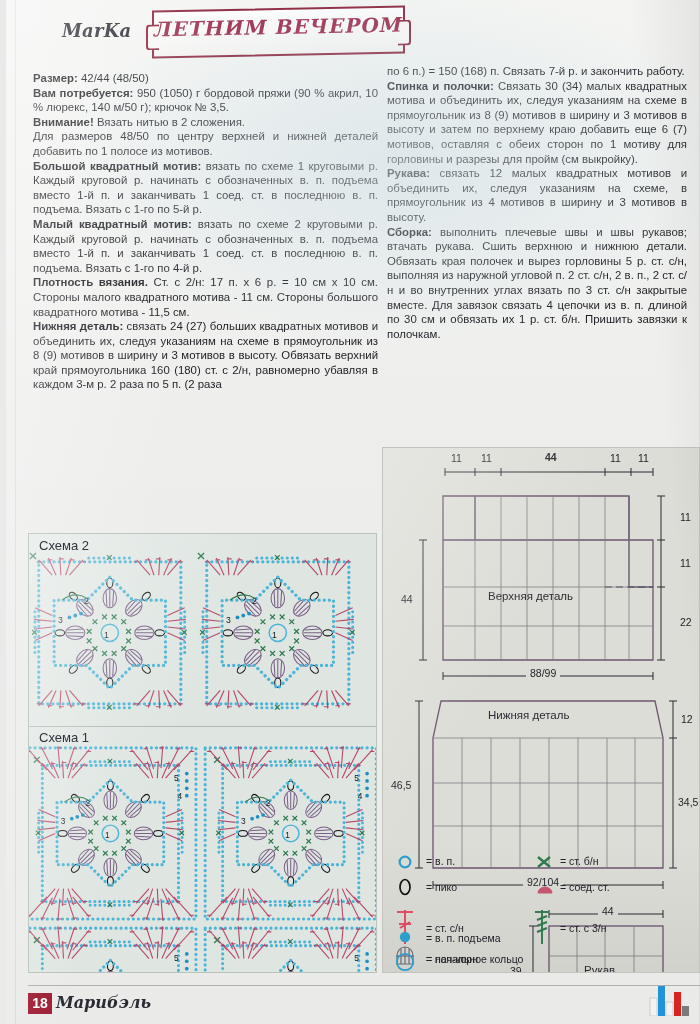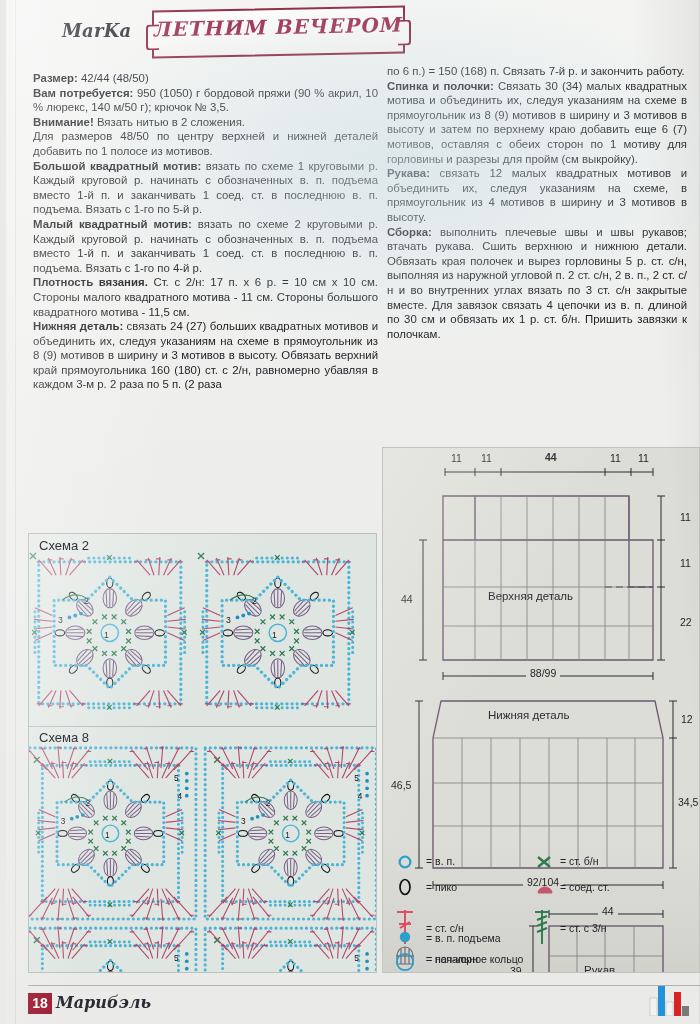--- a/index.html
+++ b/index.html
@@ -152,21 +152,21 @@
   <div class="col" id="col-right">
     <p><b></b><span>по 6 п.) = 150 (168) п. Связать 7-й р. и закончить работу.</span></p>
     <p><b>Спинка и полочки:</b><span> Связать 30 (34) малых квадратных мотива и объединить их, следуя указаниям на схеме в прямоугольник из 8 (9) мотивов в ширину и 3 мотивов в высоту и затем по верхнему краю добавить еще 6 (7) мотивов, оставляя с обеих сторон по 1 мотиву для горловины и разрезы для пройм (см выкройку).</span></p>
     <p><b>Рукава:</b><span> связать 12 малых квадратных мотивов и объединить их, следуя указаниям на схеме, в прямоугольник из 4 мотивов в ширину и 3 мотивов в высоту.</span></p>
     <p><b>Сборка:</b><span> выполнить плечевые швы и швы рукавов; втачать рукава. Сшить верхнюю и нижнюю детали. Обвязать края полочек и вырез горловины 5 р. ст. с/н, выполняя из наружной угловой п. 2 ст. с/н, 2 в. п., 2 ст. с/н и во внутренних углах вязать по 3 ст. с/н закрытые вместе. Для завязок связать 4 цепочки из в. п. длиной по 30 см и обвязать их 1 р. ст. б/н. Пришить завязки к полочкам.</span></p>
   </div>
 
   <div id="schema-panel">
     <div class="schema-label" id="schema2-label">Схема 2</div>
     <div class="schema-divider"></div>
-    <div class="schema-label" id="schema1-label">Схема 8</div>
+    <div class="schema-label" id="schema1-label">Схема 1</div>
 
     <svg width="349" height="440" viewBox="0 0 349 440">
       <defs>
 
         <g id="motif-small">
 
           <circle cx="80" cy="80" r="9" fill="none" stroke="#4cb4d6" stroke-width="1.6"></circle>
 
           <g stroke="#2f7a4f" stroke-width="1.4">
             <g id="xgrp">

